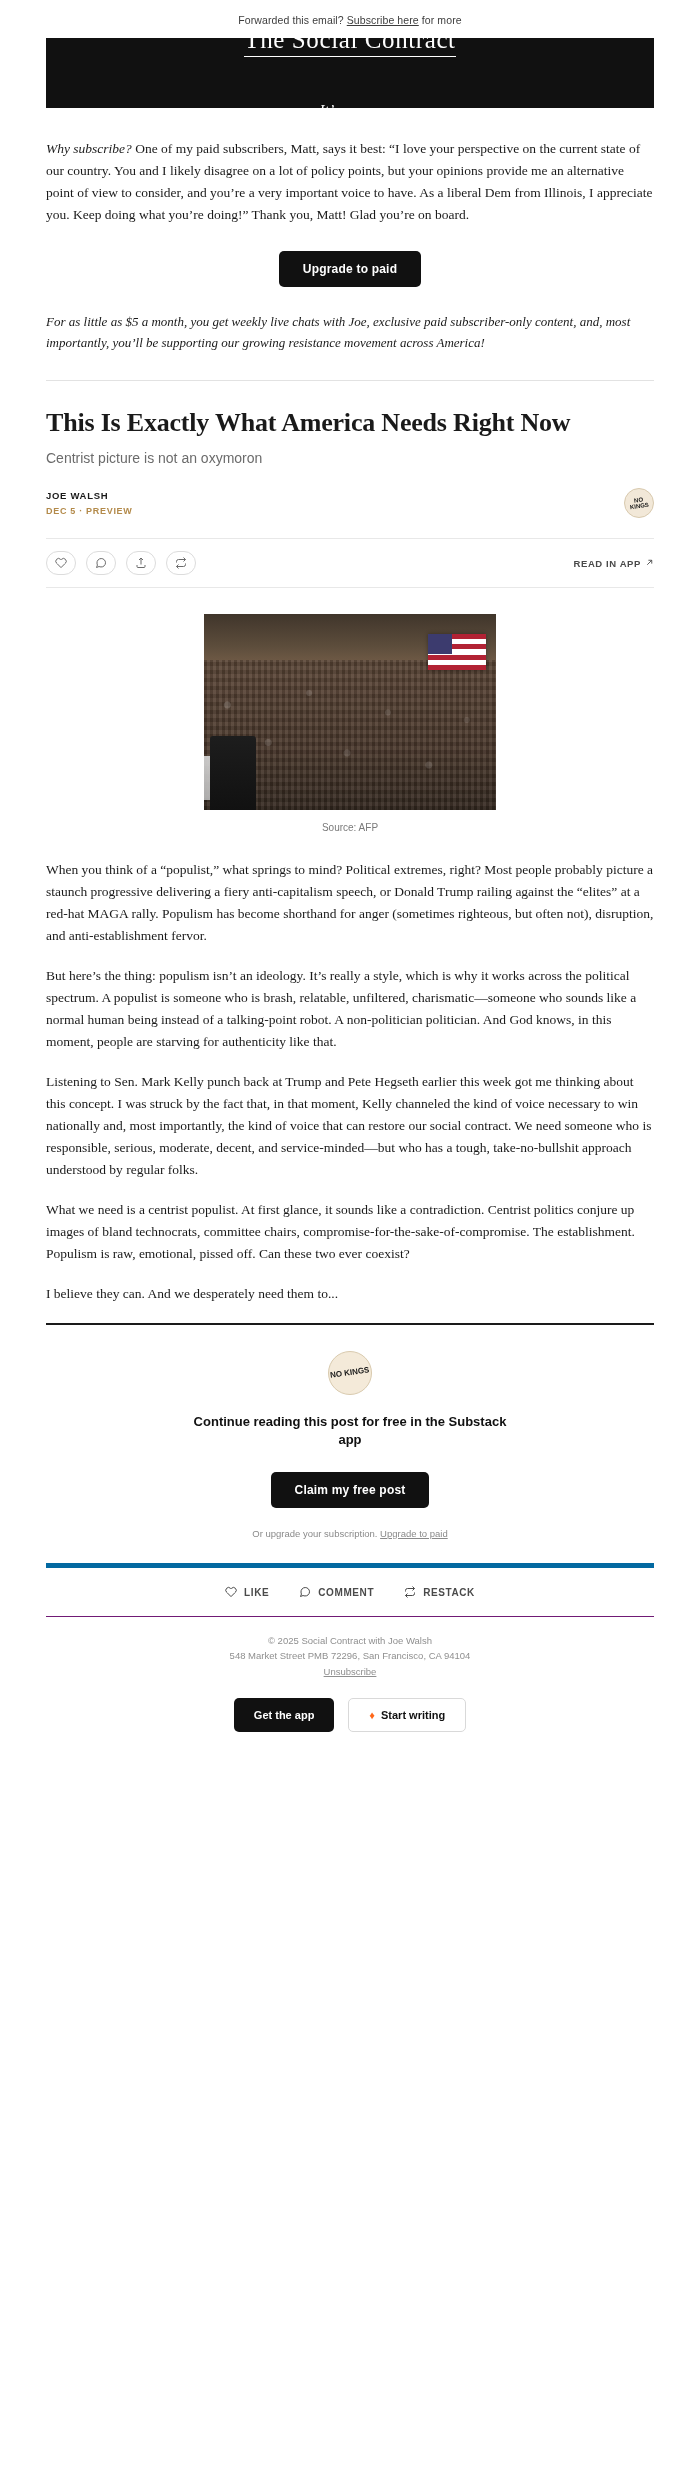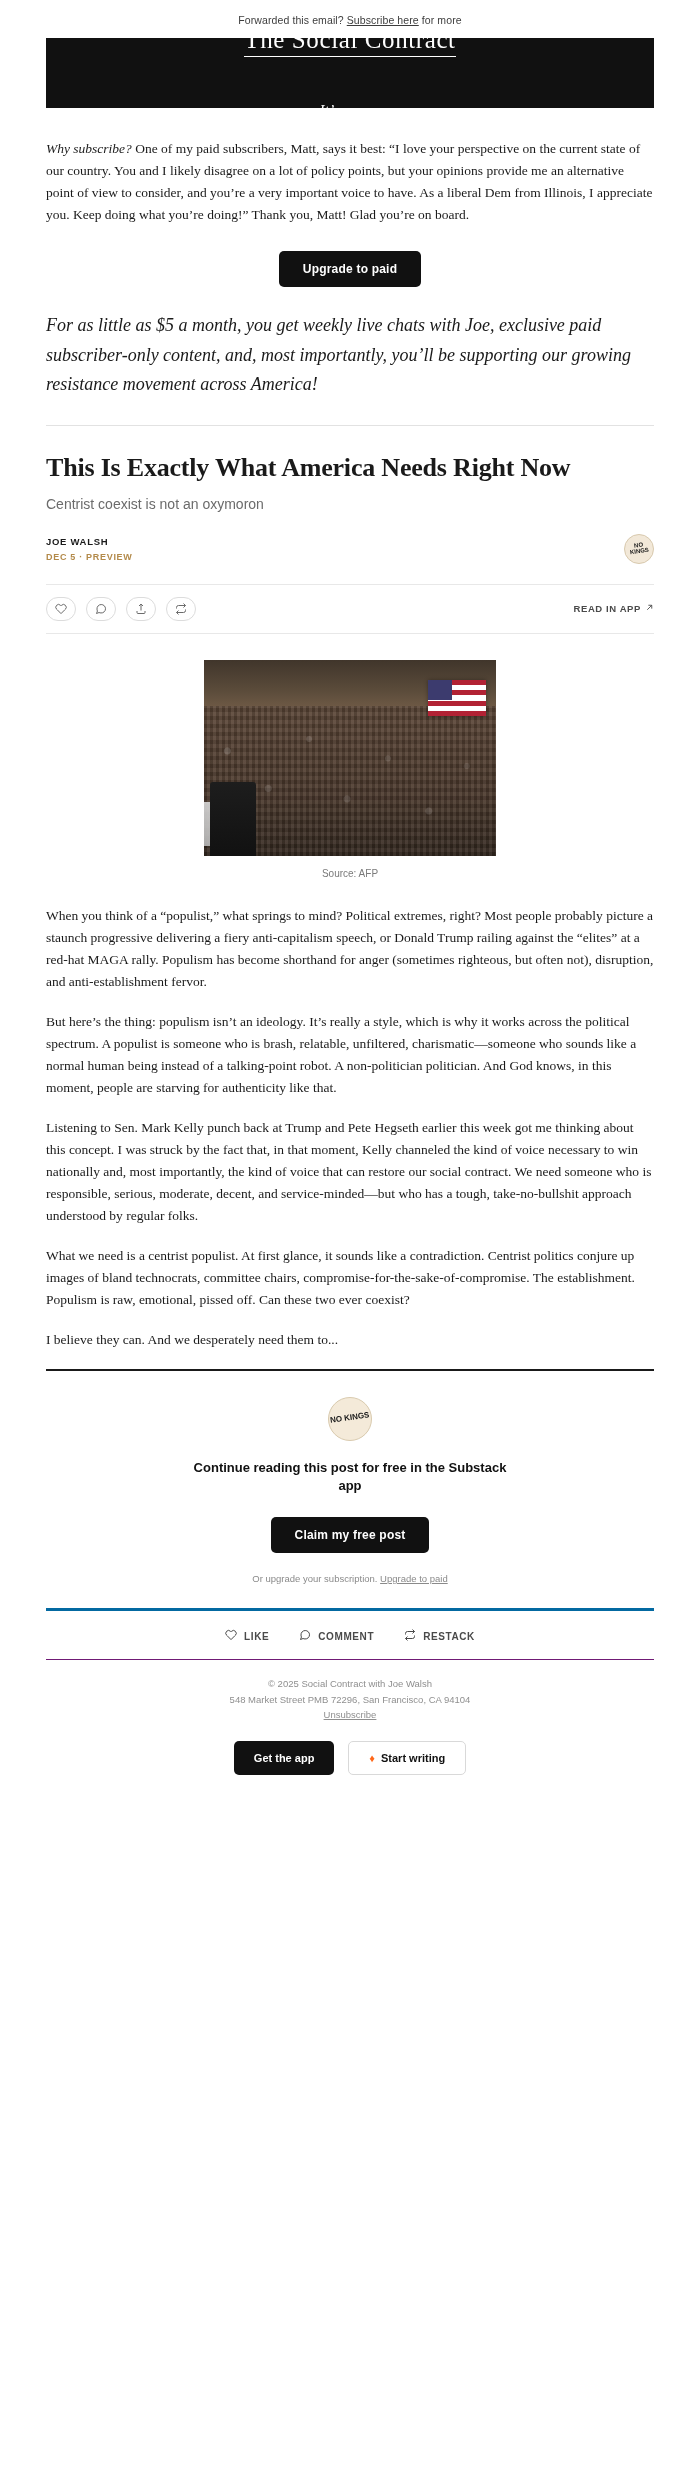--- a/index.html
+++ b/index.html
@@ -85,21 +85,21 @@
     font-size: 12px;
     font-weight: 700;
     padding: 11px 24px;
     border-radius: 5px;
     border: none;
     cursor: pointer;
     letter-spacing: 0.2px;
   }
 
   .pitch {
-    font-size: 18px;
+    font-size: 13px;
     line-height: 1.62;
     font-style: italic;
     margin-top: 24px;
     margin-bottom: 26px;
   }
 
   .hr {
     border: 0;
     border-top: 1px solid #e2e2e2;
     margin: 0;
@@ -304,21 +304,21 @@
     color: #8a8a8a;
     margin-top: 20px;
   }
   .paywall-note a { color: #8a8a8a; text-decoration: underline; }
 
   
   .footer-actions {
     display: flex;
     justify-content: center;
     gap: 30px;
-    border-top: 3px solid #0369a1;
+    border-top: 5px solid #0369a1;
     margin: 24px 46px 0 46px;
     padding: 18px 0 16px 0;
   }
   .fa-item {
     display: flex; align-items: center; gap: 7px;
     font-family: "Liberation Sans", sans-serif;
     font-size: 10px;
     font-weight: 700;
     letter-spacing: 0.6px;
     color: #4a4a4a;
@@ -387,21 +387,21 @@
 
     <div class="cta-wrap">
       <button class="btn-dark">Upgrade to paid</button>
     </div>
 
     <p class="pitch">For as little as $5 a month, you get weekly live chats with Joe, exclusive paid subscriber-only content, and, most importantly, you’ll be supporting our growing resistance movement across America!</p>
 
     <hr class="hr">
 
     <h1 class="post-title">This Is Exactly What America Needs Right Now</h1>
-    <div class="post-sub">Centrist coexist is not an oxymoron</div>
+    <div class="post-sub">Centrist picture is not an oxymoron</div>
 
     <div class="byline-row">
       <div class="byline-left">
         <div class="byline-author">JOE WALSH</div>
         <div class="byline-meta">DEC 5  ·  PREVIEW</div>
       </div>
       <div class="avatar">
         <div class="badge-text">NO KINGS</div>
       </div>
     </div>

